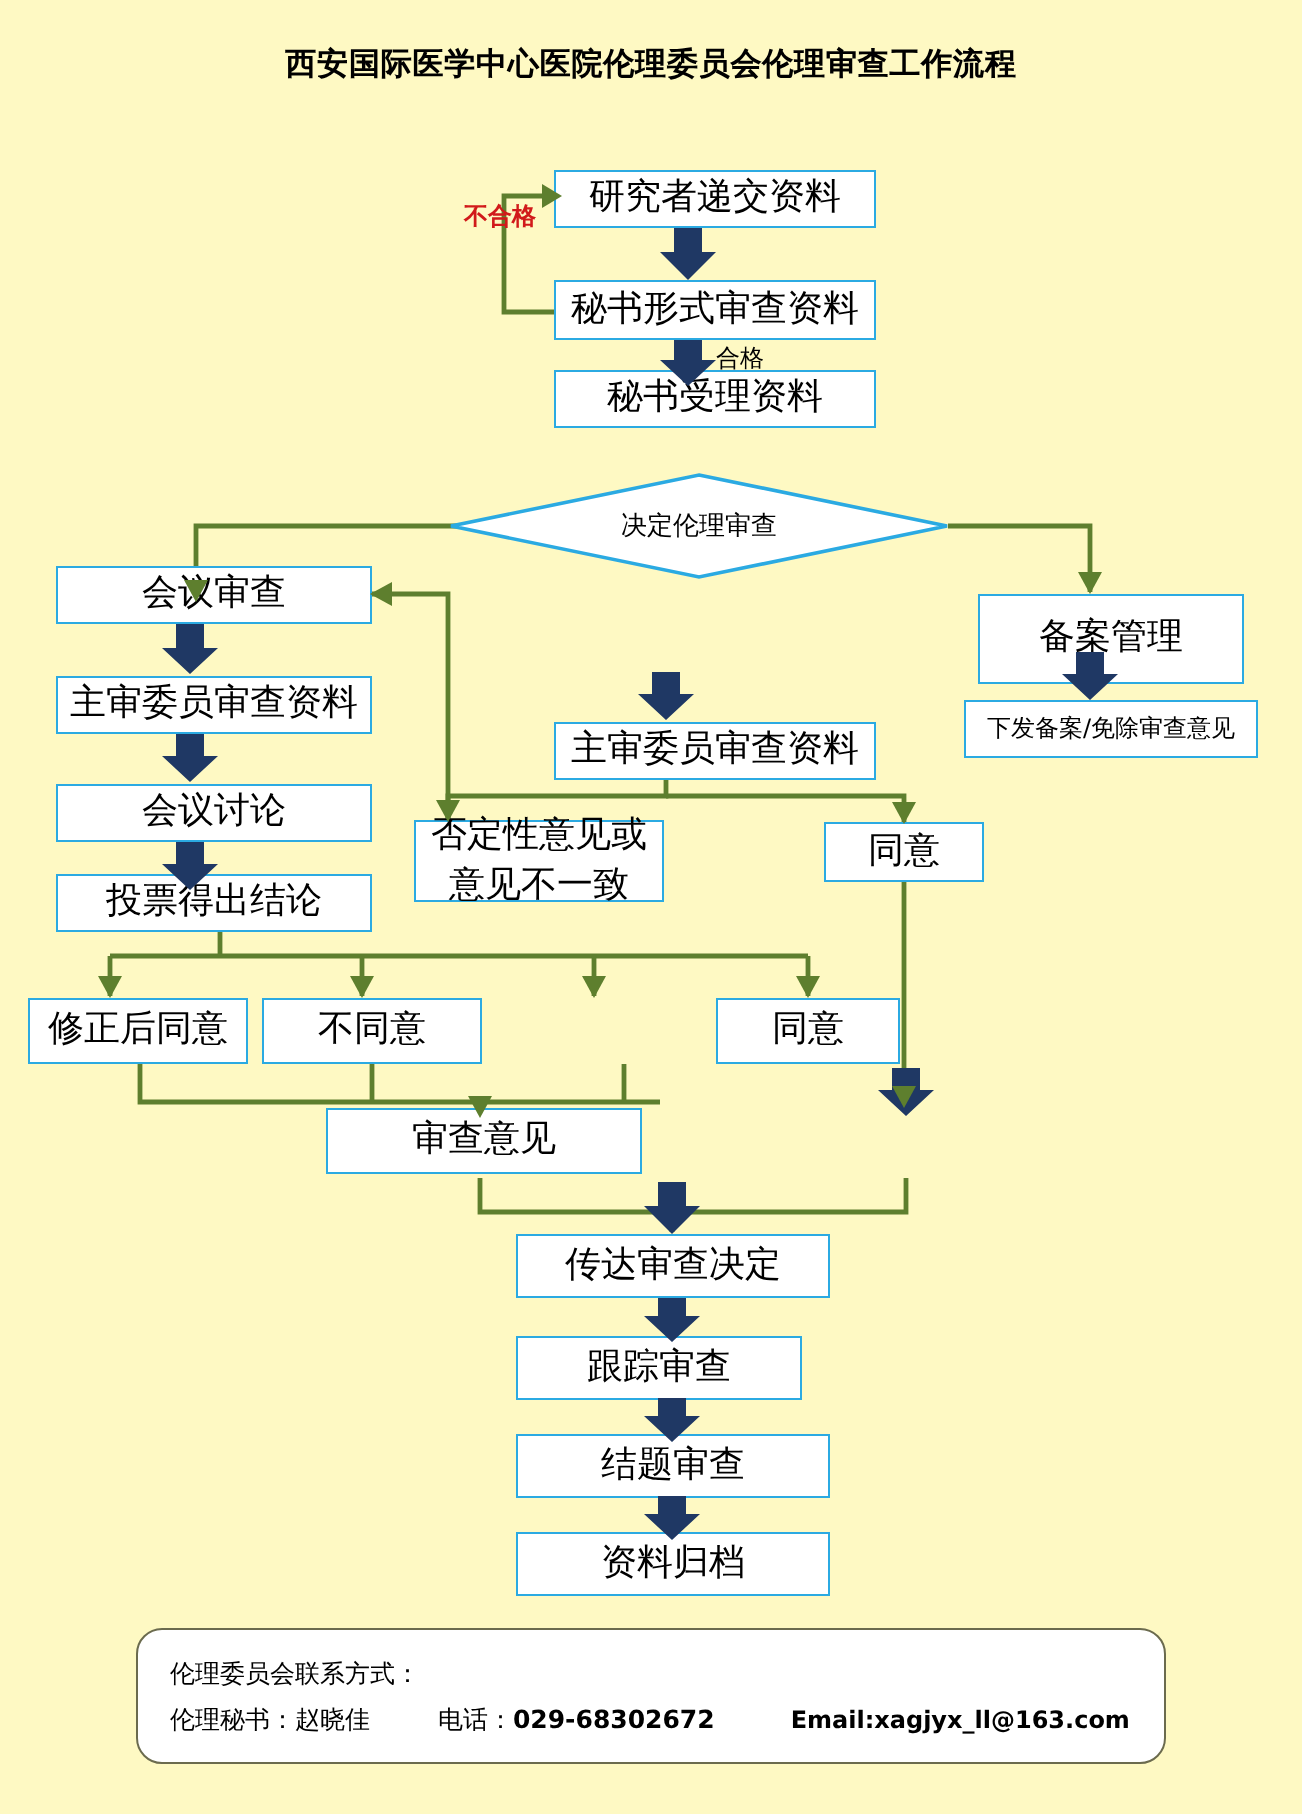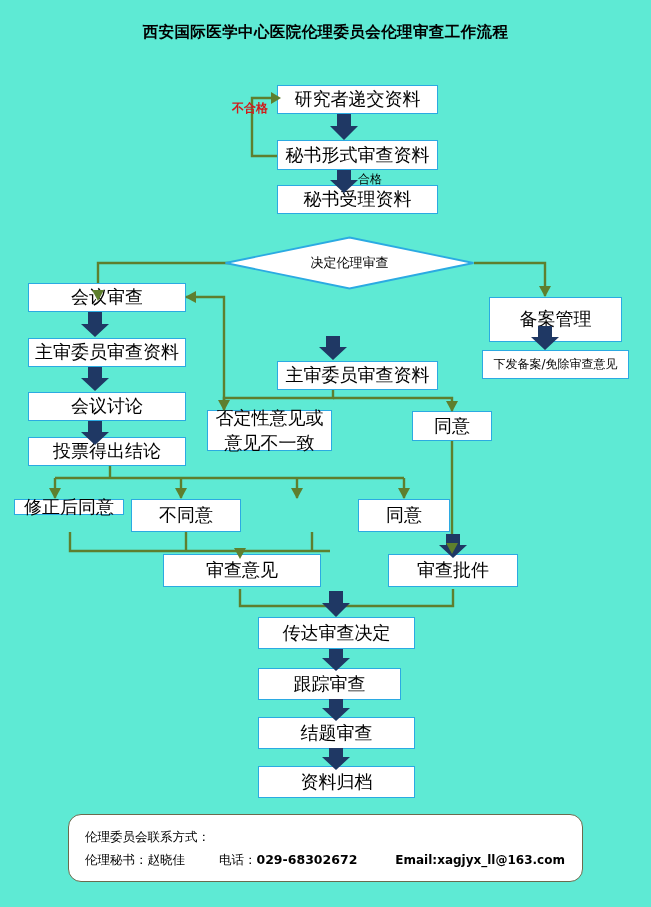--- a/index.html
+++ b/index.html
@@ -8,21 +8,21 @@
     padding: 0;
     background: #ffffff;
   }
   body {
     font-family: "DejaVu Sans", "Liberation Sans", sans-serif;
   }
   #page {
     position: relative;
     width: 651px;
     height: 907px;
-    background: #5eead4;
+    background: #fef9c3;
     overflow: hidden;
   }
   #title {
     position: absolute;
     left: 0;
     top: 22px;
     width: 651px;
     text-align: center;
     font-size: 15.5px;
     font-weight: bold;
@@ -244,30 +244,29 @@
 
   <div class="node two-line" style="left:207px; top:410px; width:125px; height:41px; flex-direction:column;">
     <span>否定性意见或</span>
     <span>意见不一致</span>
   </div>
 
   <div class="node" style="left:412px; top:411px; width:80px; height:30px;">同意</div>
 
   <div class="node" style="left:28px; top:437px; width:158px; height:29px;">投票得出结论</div>
 
-  <div class="node" style="left:14px; top:499px; width:110px; height:16px;">修正后同意</div>
+  <div class="node" style="left:14px; top:499px; width:110px; height:33px;">修正后同意</div>
 
   <div class="node" style="left:131px; top:499px; width:110px; height:33px;">不同意</div>
 
 
   <div class="node" style="left:358px; top:499px; width:92px; height:33px;">同意</div>
 
   <div class="node" style="left:163px; top:554px; width:158px; height:33px;">审查意见</div>
 
-  <div class="node" style="left:388px; top:554px; width:130px; height:33px;">审查批件</div>
 
   <div class="node" style="left:258px; top:617px; width:157px; height:32px;">传达审查决定</div>
 
   <div class="node" style="left:258px; top:668px; width:143px; height:32px;">跟踪审查</div>
 
   <div class="node" style="left:258px; top:717px; width:157px; height:32px;">结题审查</div>
 
   <div class="node" style="left:258px; top:766px; width:157px; height:32px;">资料归档</div>
 
   <div class="edge-label reject" style="left:232px; top:102px;">不合格</div>

